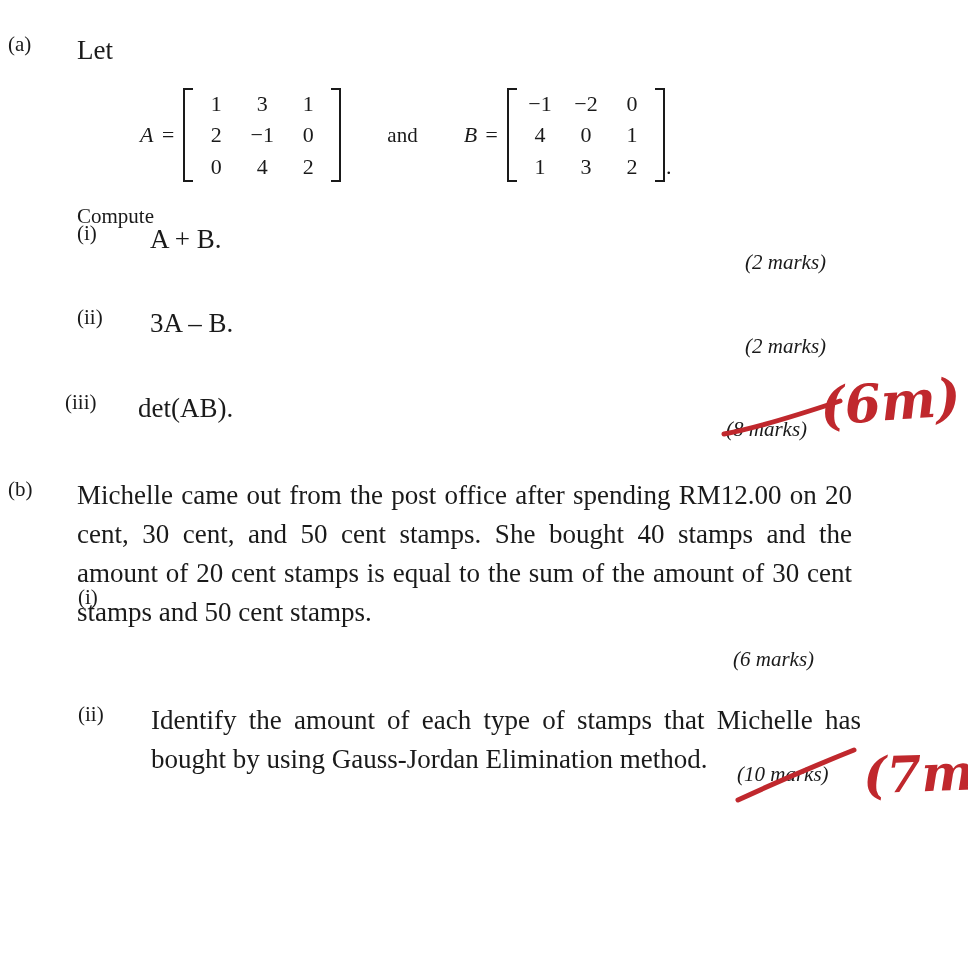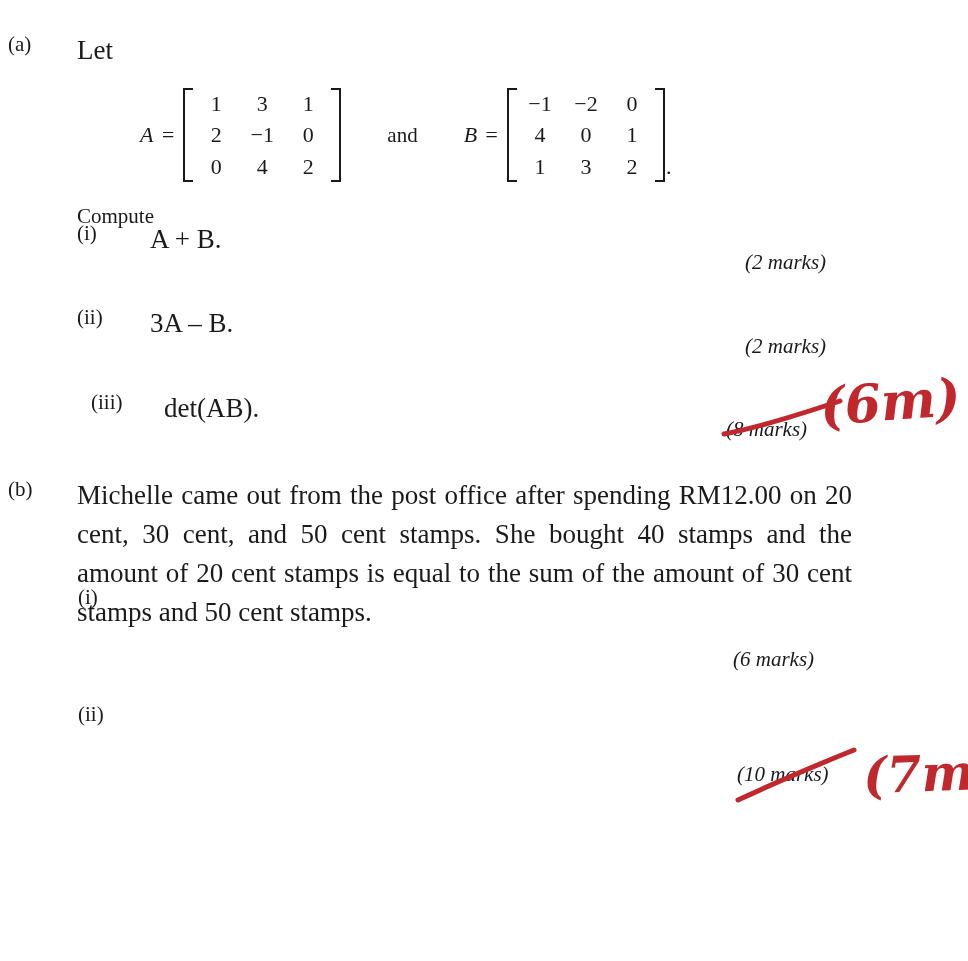--- a/index.html
+++ b/index.html
@@ -115,21 +115,21 @@
   
   #compute-word {
     position: absolute;
     left: 77px;
     top: 193px;
     font-size: 21px;
     margin-top: 11px;
   }
   #a-i-row   { left: 77px; top: 220px; width: 500px; }
   #a-ii-row  { left: 77px; top: 304px; width: 500px; }
-  #a-iii-row { left: 91px; top: 389px; width: 500px; }
+  #a-iii-row { left: 65px; top: 389px; width: 500px; }
 
   .marks {
     position: absolute;
     font-size: 21px;
     white-space: nowrap;
     font-style: italic;
   }
   #marks-a-i   { left: 745px; top: 250px; }
   #marks-a-ii  { left: 745px; top: 334px; }
   #marks-a-iii { left: 726px; top: 417px; }
@@ -284,20 +284,21 @@
     <div class="body-text">Michelle came out from the post office after spending RM12.00 on 20 cent, 30 cent, and 50 cent stamps. She bought 40 stamps and the amount of 20 cent stamps is equal to the sum of the amount of 30 cent stamps and 50 cent stamps.</div>
   </div>
 
   <div class="qrow" id="b-i-row">
     <div class="label-roman">(i)</div>
   </div>
   <div class="marks" id="marks-b-i">(6 marks)</div>
 
   <div class="qrow" id="b-ii-row">
     <div class="label-roman">(ii)</div>
+    <div class="body-text">Identify the amount of each type of stamps that Michelle has bought by using Gauss-Jordan Elimination method.</div>
   </div>
   <div class="marks" id="marks-b-ii">(10 marks)</div>
 
   <svg class="strike-svg" id="strike-10marks" width="130" height="60" viewBox="0 0 130 60">
     <path d="M4 52 C 30 40, 70 22, 120 2" stroke="#c0282d" stroke-width="5" fill="none" stroke-linecap="round"></path>
   </svg>
 
   <div class="handwrite" id="hand-7m" style="color:#c0282d">(7m)</div>
 
 </div>

